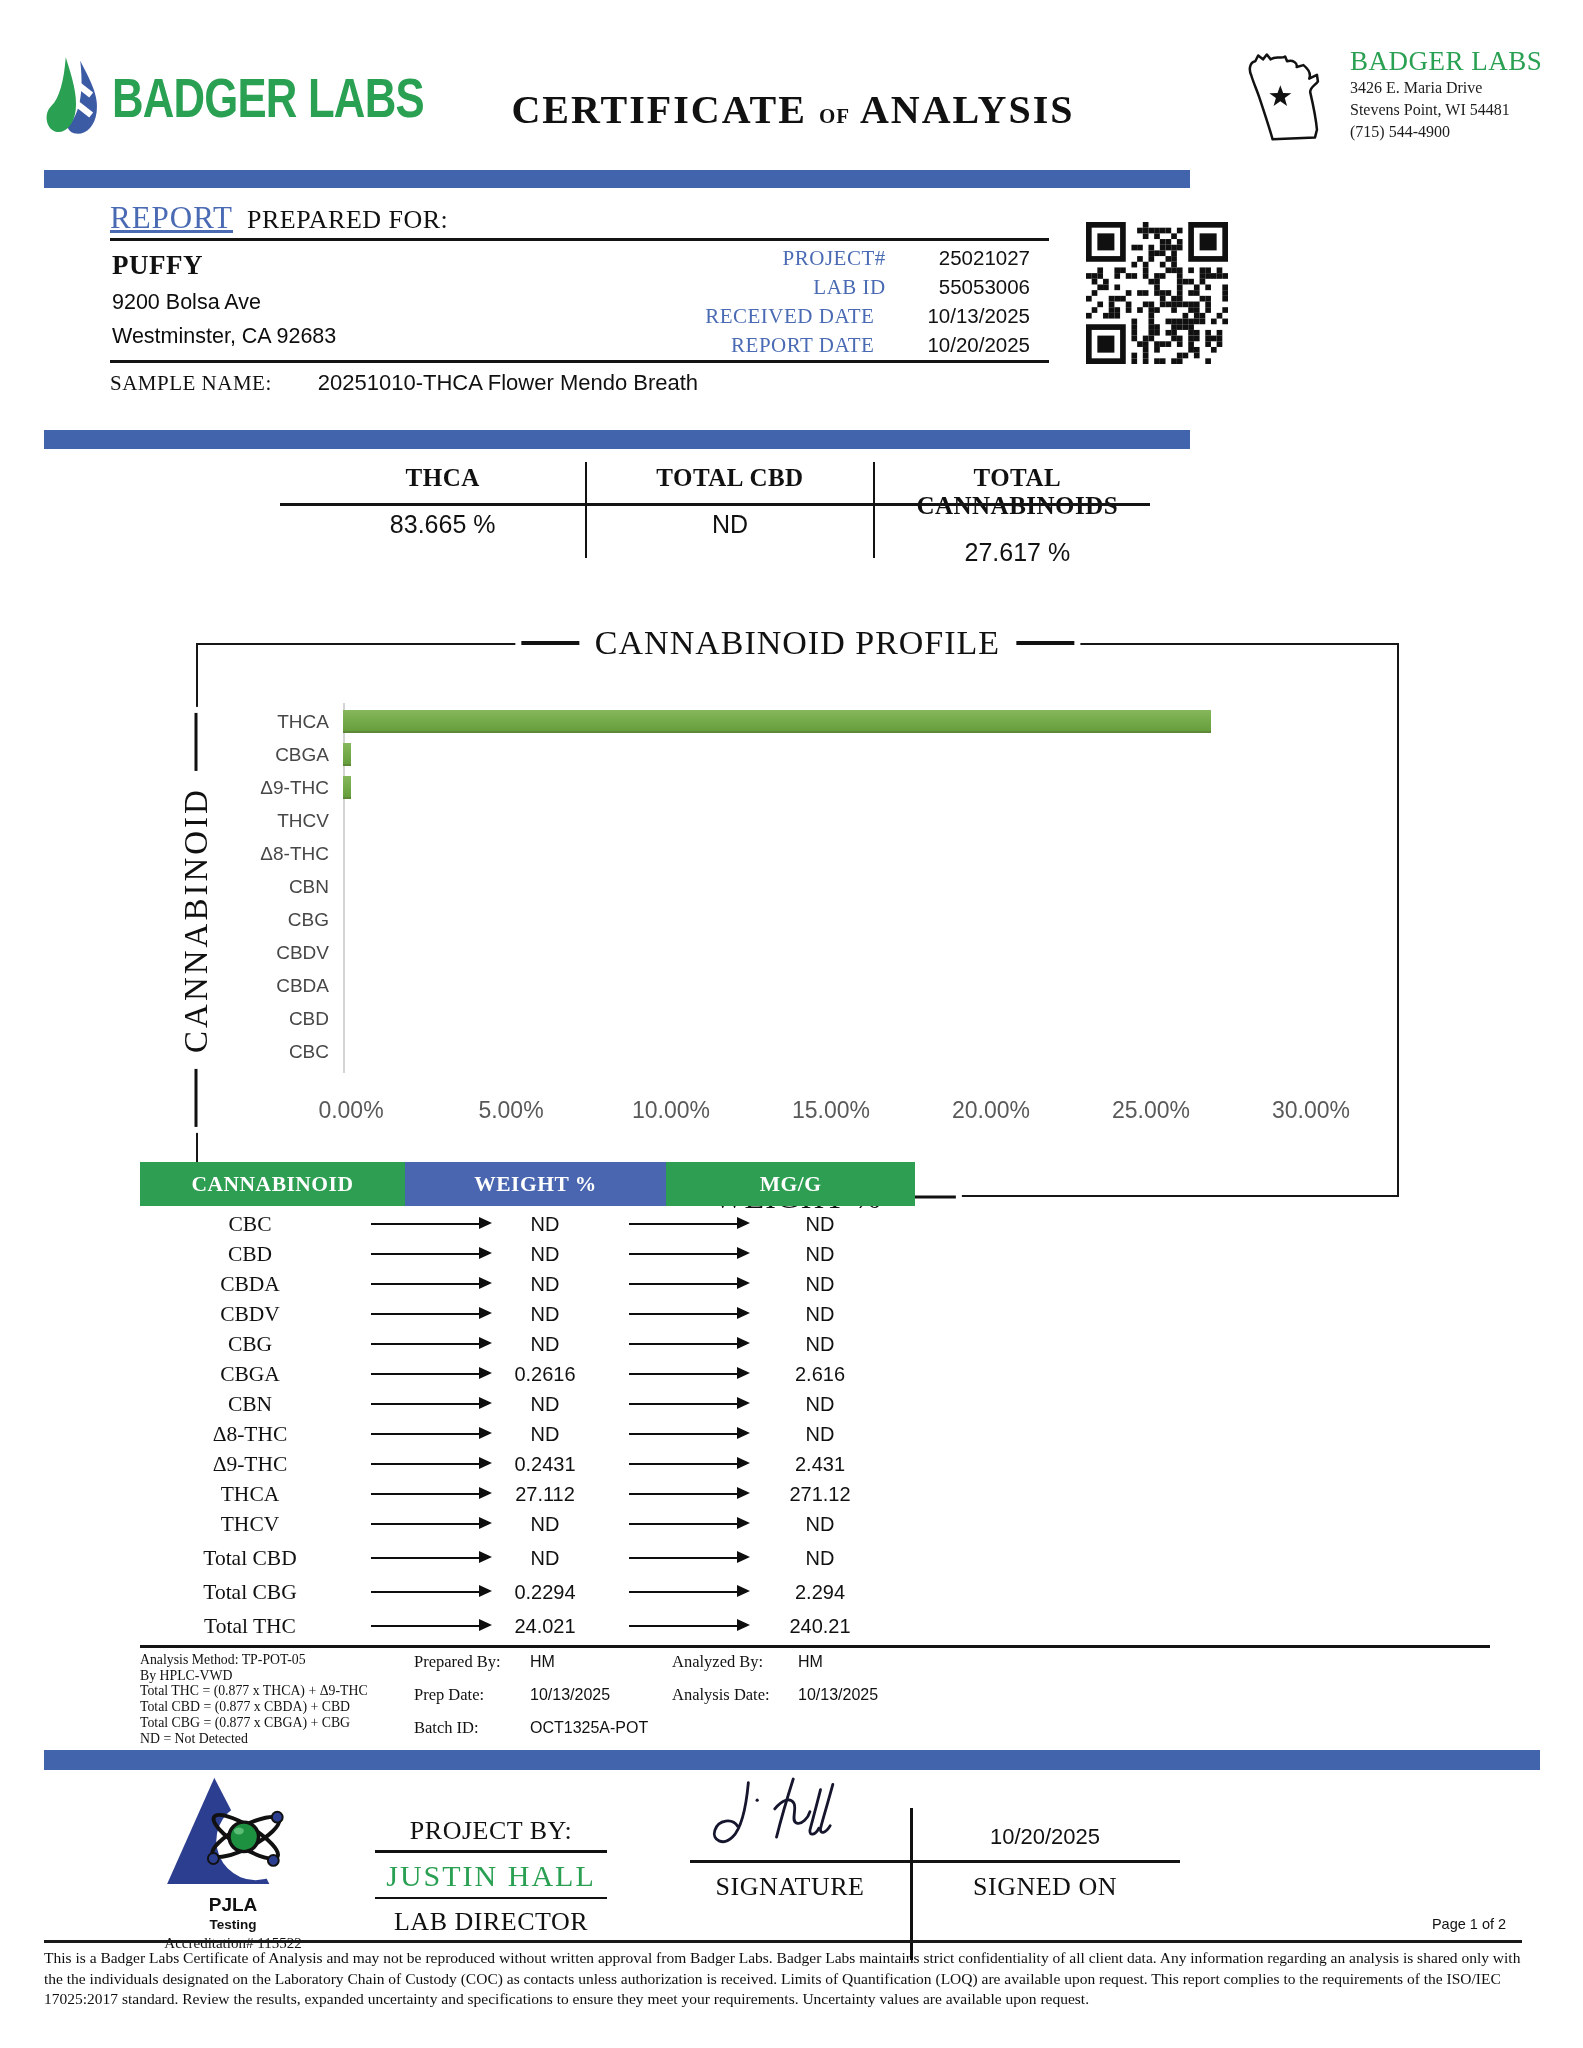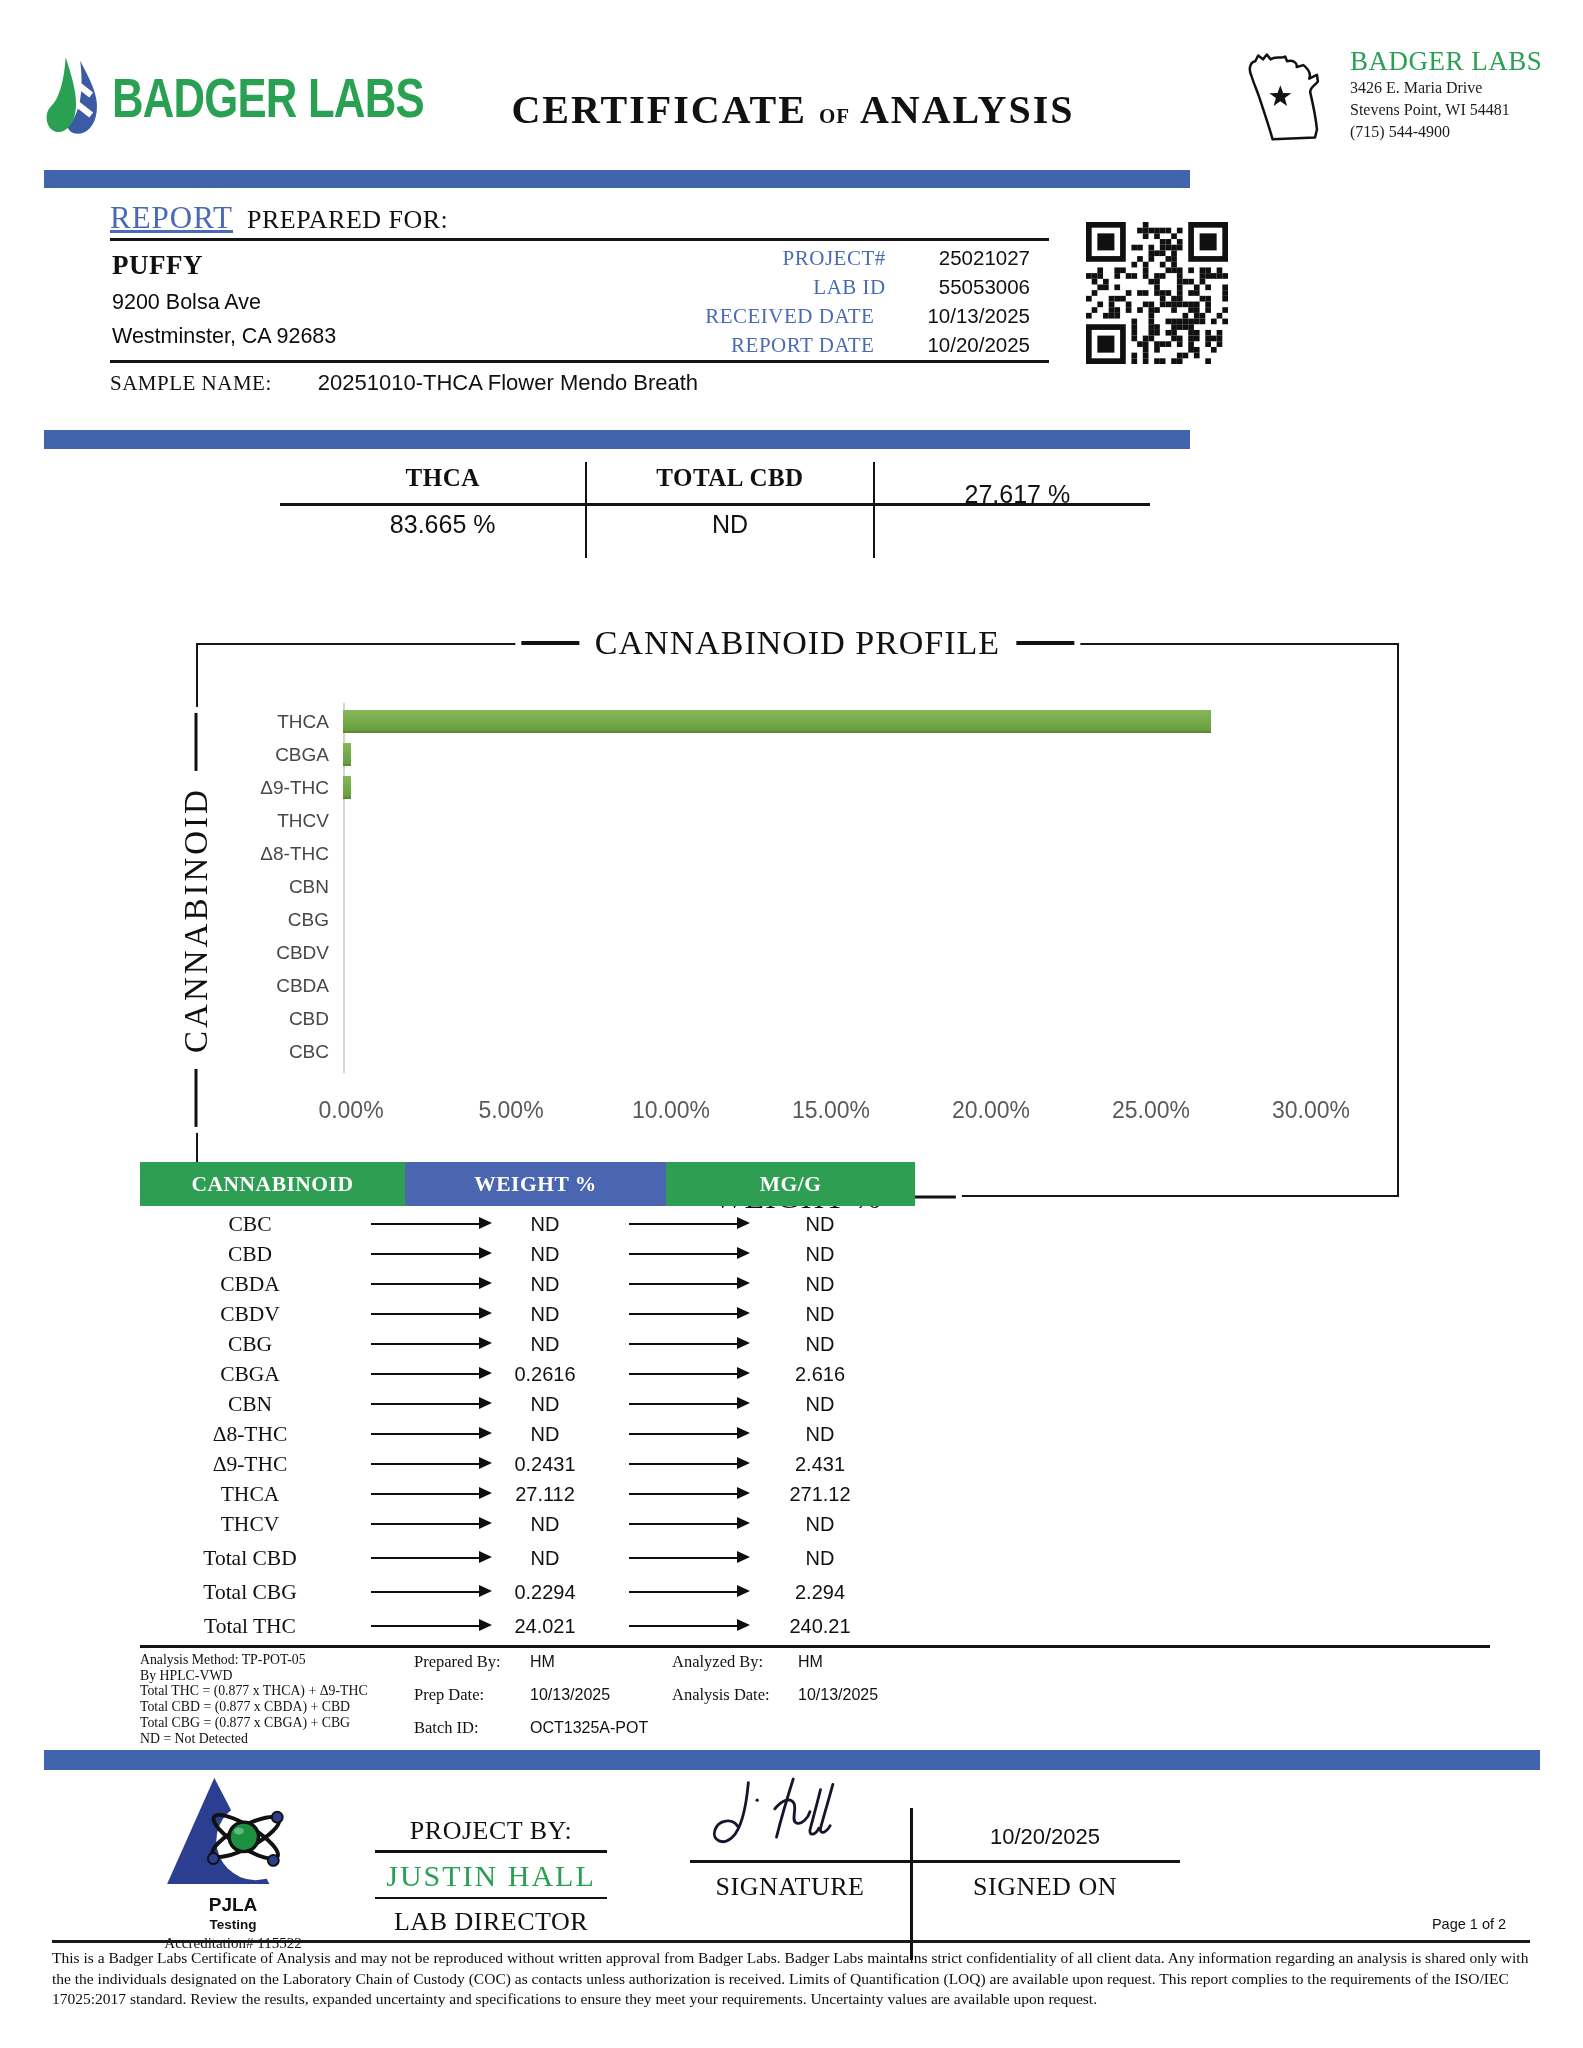--- a/index.html
+++ b/index.html
@@ -108,21 +108,21 @@
   .app-rule{height:2.5px;background:#111;margin-top:4px;}
   .app-name{font-size:30px;letter-spacing:2px;color:var(--brand-green);margin-top:6px;}
   .app-title{font-size:26px;margin-top:8px;letter-spacing:.5px;}
   #sig{left:690px;top:1772px;}
   #sig-rule{left:690px;top:1860px;width:490px;}
   #vdiv{left:910px;top:1808px;width:2.5px;height:152px;background:#111;}
   #signed-date{left:950px;top:1824px;width:190px;text-align:center;font-size:22px;}
   #sig-label{left:700px;top:1872px;width:180px;text-align:center;font-size:26px;letter-spacing:.5px;}
   #signedon-label{left:950px;top:1872px;width:190px;text-align:center;font-size:26px;letter-spacing:.5px;}
   #page-ind{left:1400px;top:1916px;width:138px;text-align:center;font-size:14.5px;}
-  #disclaimer{left:52px;top:1940px;width:1478px;border-top:3px solid #1a1a1a;padding-top:5px;
+  #disclaimer{left:44px;top:1940px;width:1478px;border-top:3px solid #1a1a1a;padding-top:5px;
               font-size:15.5px;line-height:1.33;color:#0d0d0d;}
 </style>
 </head>
 <body>
 
 <div class="page">
 
   <div class="abs" id="hdr-left">
     <svg width="58" height="88" viewBox="0 0 64 92">
       <path d="M40,6 C50,26 61,44 58,63 C56,79 45,89 33,86 C29,85 27,82 26,79 C36,68 45,50 40,6 Z" fill="#3c5ba5"></path>
@@ -404,20 +404,21 @@
   <div class="abs" id="summary">
       <div class="scol">
         <div class="slabel">THCA</div>
         <div class="sval sans">83.665 %</div>
       </div>
       <div class="scol sdiv">
         <div class="slabel">TOTAL CBD</div>
         <div class="sval sans">ND</div>
       </div>
       <div class="scol sdiv">
+        <div class="slabel">TOTAL CANNABINOIDS</div>
         <div class="sval sans">27.617 %</div>
       </div>
     </div>
   <div class="abs hrule" id="rule3"></div>
 
   <div class="abs" id="chart">
     <div class="lg" id="lg-top">CANNABINOID PROFILE</div>
     <div class="lg" id="lg-left">CANNABINOID</div>
     <div class="lg" id="lg-bottom">WEIGHT %</div>
     <div id="baseline"></div>

